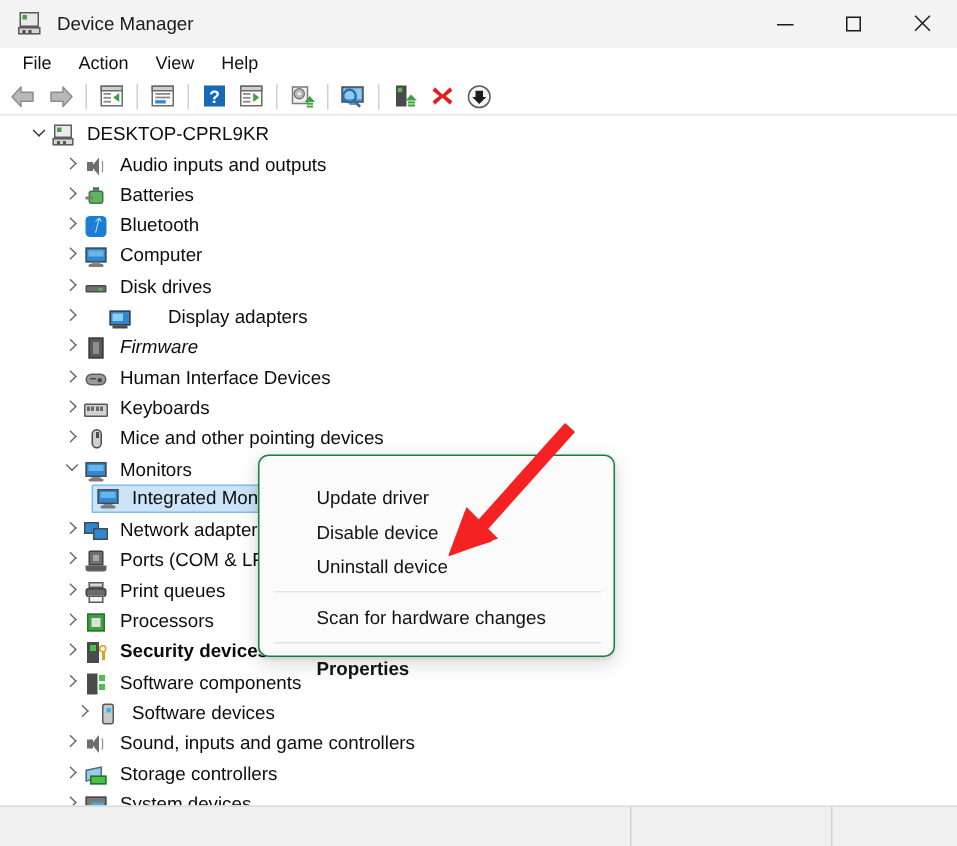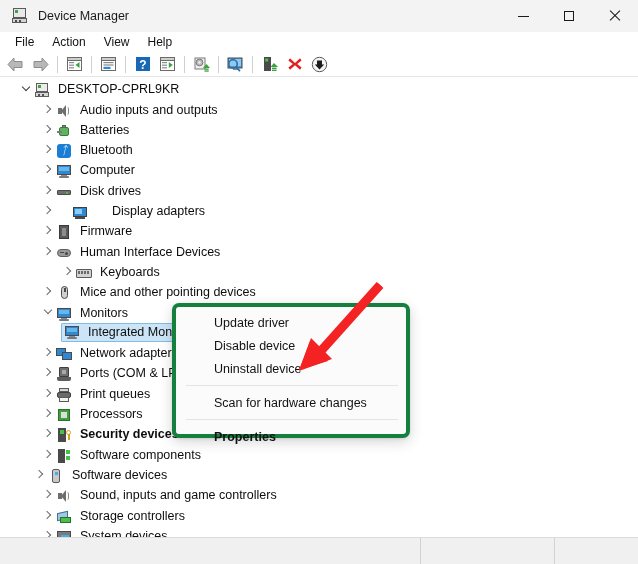--- a/index.html
+++ b/index.html
@@ -328,24 +328,24 @@
   .ic-sys::after { content:""; position:absolute; left:3px; top:3px; right:1px; bottom:1px; background:#3fb0e8; }
 
   
   .ctxmenu {
     position: absolute;
     left: 172px;
     top: 303px;
     width: 238px;
     height: 135px;
     background: #fbfbfb;
-    border: 4px solid #15803d;
+    border: 1px solid #15803d;
     border-radius: 7px;
     box-shadow: 0 4px 14px rgba(0,0,0,0.16), 0 1px 3px rgba(0,0,0,0.10);
-    padding: 4px 0;
+    padding: 16px 0;
     box-sizing: border-box;
     z-index: 40;
   }
   .ctx-item {
     height: 23px;
     display: flex;
     align-items: center;
     padding-left: 38px;
     font-size: 12.5px;
     color: #121212;
@@ -591,41 +591,41 @@
       <span class="tw-chev">
           <i class="chev right"></i>
         </span>
       <span class="tw-icon">
         <i class="ic ic-card"></i>
           <i class="ic ic-card-pins"></i>
       </span>
       <span class="tw-label">Display adapters</span>
     </div>
 
-    <div class="tree-row" style="padding-left:40px;">
+    <div class="tree-row" style="padding-left:40px;font-style:italic;">
       <span class="tw-chev">
           <i class="chev right"></i>
         </span>
       <span class="tw-icon">
         <i class="ic ic-chip"></i>
       </span>
       <span class="tw-label">Firmware</span>
     </div>
 
     <div class="tree-row" style="padding-left:40px;">
       <span class="tw-chev">
           <i class="chev right"></i>
         </span>
       <span class="tw-icon">
         <i class="ic ic-hid"></i>
       </span>
       <span class="tw-label">Human Interface Devices</span>
     </div>
 
-    <div class="tree-row" style="padding-left:60px;">
+    <div class="tree-row" style="padding-left:40px;">
       <span class="tw-chev">
           <i class="chev right"></i>
         </span>
       <span class="tw-icon">
         <i class="ic ic-kb"></i>
       </span>
       <span class="tw-label">Keyboards</span>
     </div>
 
     <div class="tree-row" style="padding-left:40px;">
@@ -722,21 +722,21 @@
           <i class="chev right"></i>
         </span>
       <span class="tw-icon">
         <i class="ic ic-swc"></i>
           <i class="ic ic-swc-d1"></i>
           <i class="ic ic-swc-d2"></i>
       </span>
       <span class="tw-label">Software components</span>
     </div>
 
-    <div class="tree-row" style="padding-left:32px;">
+    <div class="tree-row" style="padding-left:48px;">
       <span class="tw-chev">
           <i class="chev right"></i>
         </span>
       <span class="tw-icon">
         <i class="ic ic-swd"></i>
       </span>
       <span class="tw-label">Software devices</span>
     </div>
 
     <div class="tree-row" style="padding-left:40px;">

